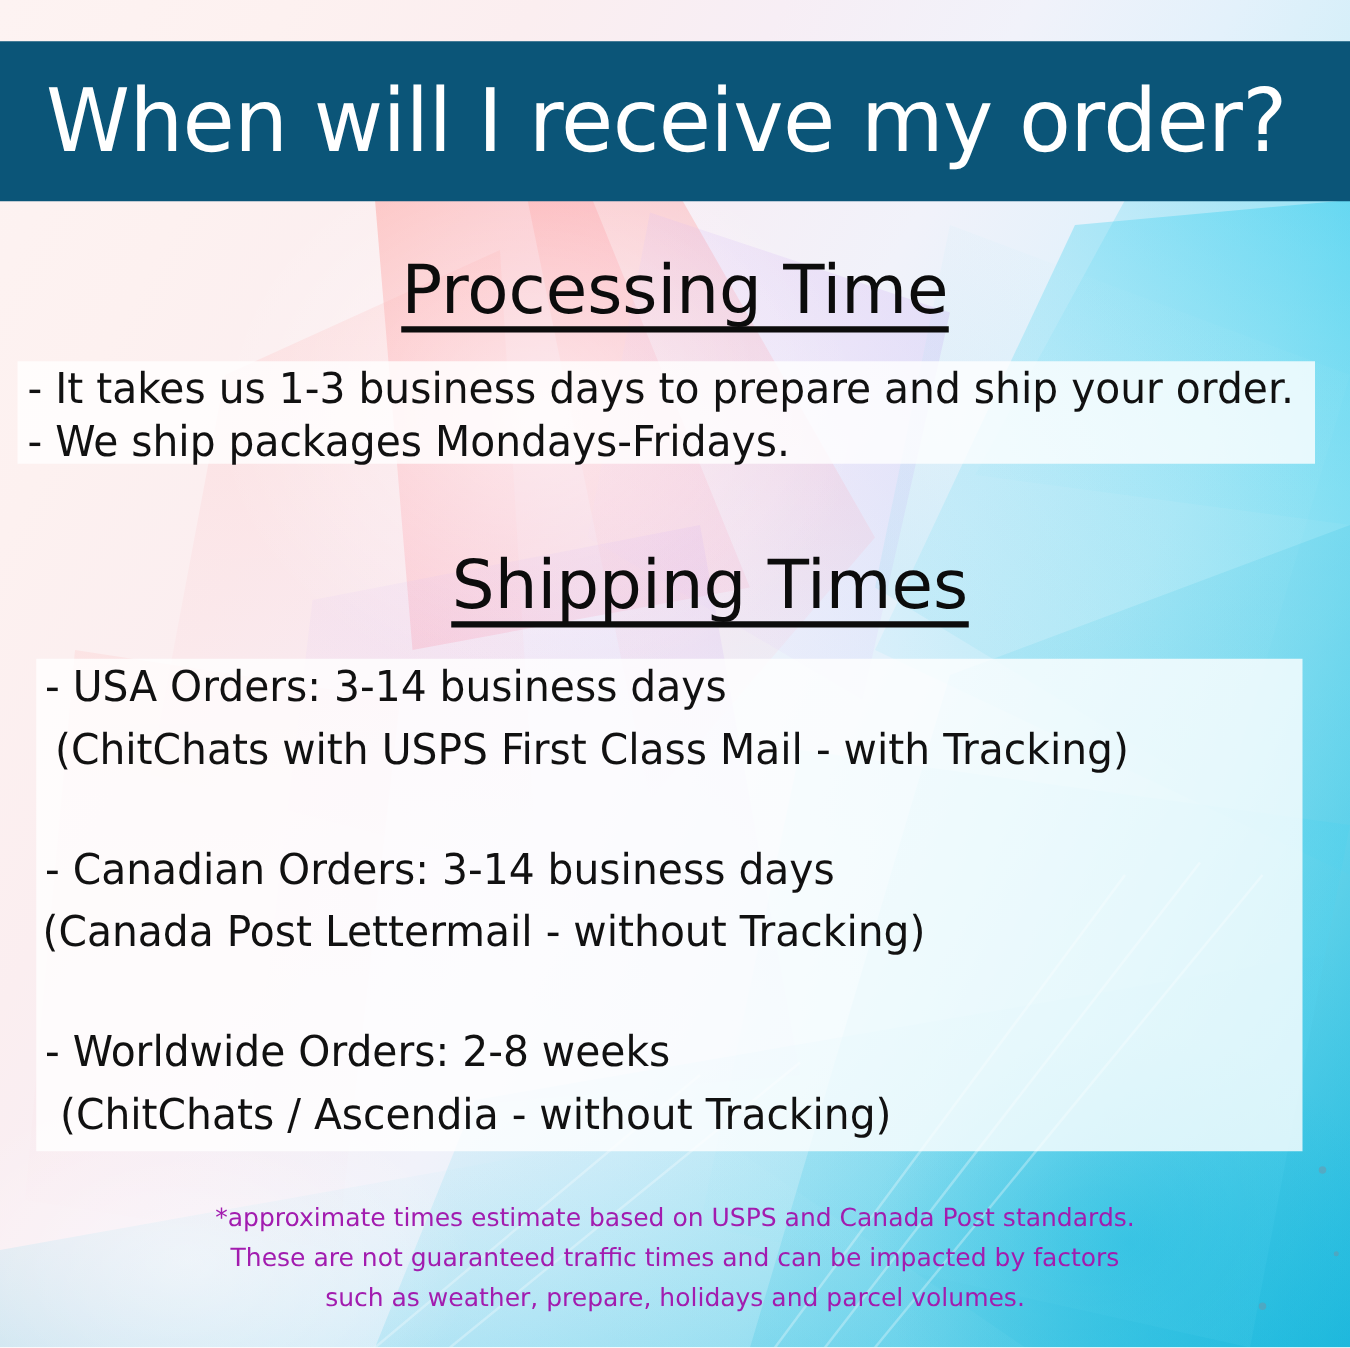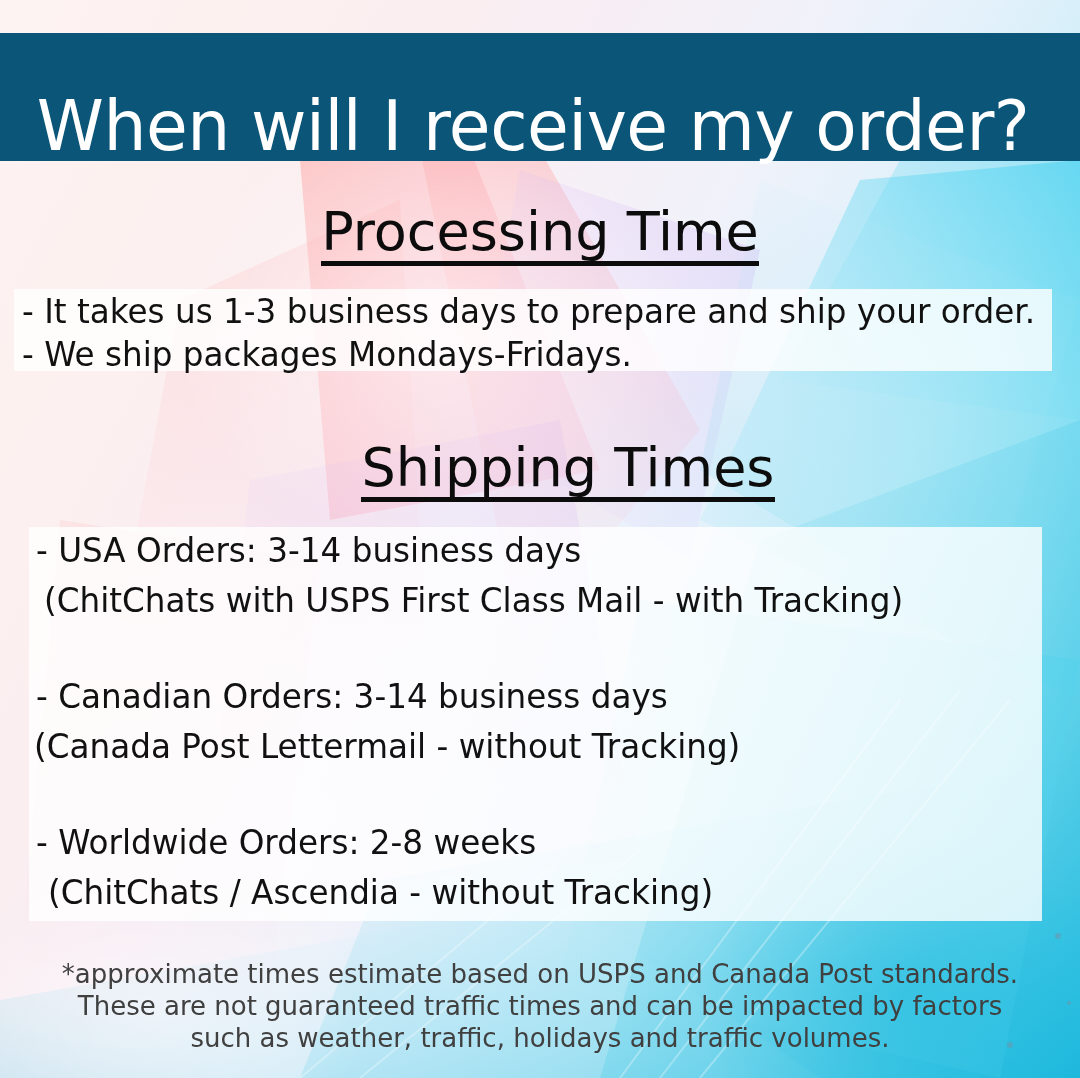--- a/index.html
+++ b/index.html
@@ -46,21 +46,21 @@
 
   
   .banner {
     position: absolute;
     left: 0;
     top: 33px;
     width: 1080px;
     height: 128px;
     background: #0b5578;
     display: flex;
-    align-items: flex-end;
+    align-items: center;
   }
   .banner-title {
     color: #ffffff;
     font-family: "DejaVu Sans", sans-serif;
     font-size: 70px;
     font-weight: 400;
     letter-spacing: -0.5px;
     padding-left: 38px;
     line-height: 1;
     white-space: nowrap;
@@ -133,23 +133,23 @@
 
   
   .footer {
     position: absolute;
     left: 0;
     top: 958px;
     width: 1080px;
     text-align: center;
   }
   .footer-line {
-    color: #404040;
-    font-family: "DejaVu Sans", sans-serif;
-    font-size: 26px;
+    color: #a21caf;
+    font-family: "DejaVu Sans", sans-serif;
+    font-size: 20px;
     font-weight: 400;
     line-height: 32px;
     white-space: nowrap;
   }
 </style>
 </head>
 <body>
 
 <div class="canvas">
 
@@ -243,16 +243,16 @@
   <div class="body-line" id="ship-line-0">- USA Orders:  3-14 business days</div>
   <div class="body-line" id="ship-line-1">(ChitChats with USPS First Class Mail - with Tracking)</div>
   <div class="body-line" id="ship-line-2">- Canadian Orders: 3-14 business days</div>
   <div class="body-line" id="ship-line-3">(Canada Post Lettermail - without Tracking)</div>
   <div class="body-line" id="ship-line-4">- Worldwide Orders: 2-8 weeks</div>
   <div class="body-line" id="ship-line-5">(ChitChats / Ascendia - without Tracking)</div>
 
   <div class="footer">
     <div class="footer-line">*approximate times estimate based on USPS and Canada Post standards.</div>
     <div class="footer-line">These are not guaranteed traffic times and can be impacted by factors</div>
-    <div class="footer-line">such as weather, traffic, holidays and traffic volumes.</div>
+    <div class="footer-line">such as weather, prepare, holidays and parcel volumes.</div>
   </div>
 
 </div>
 
 </body></html>

